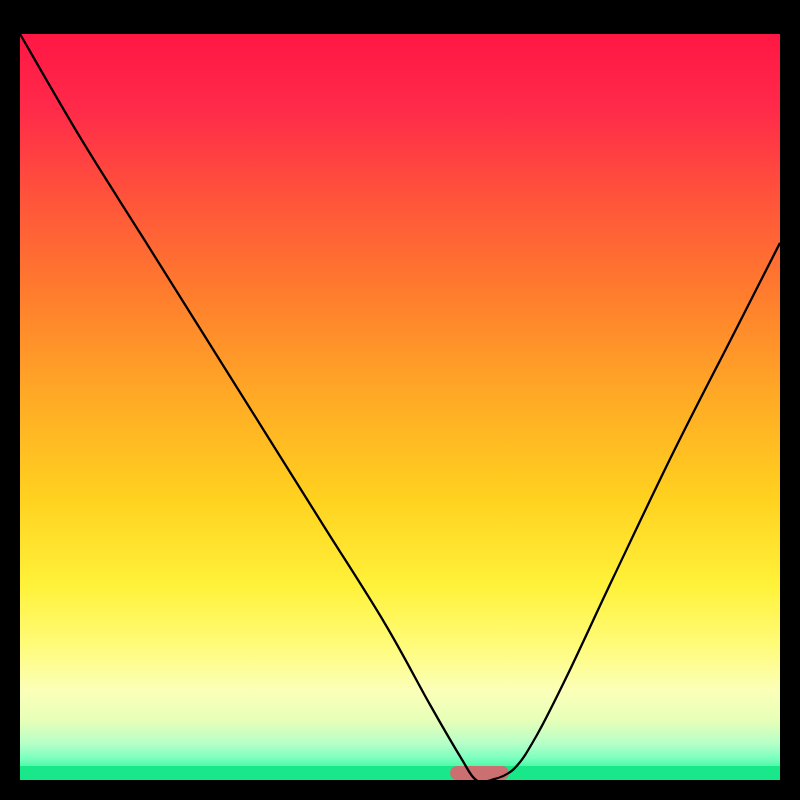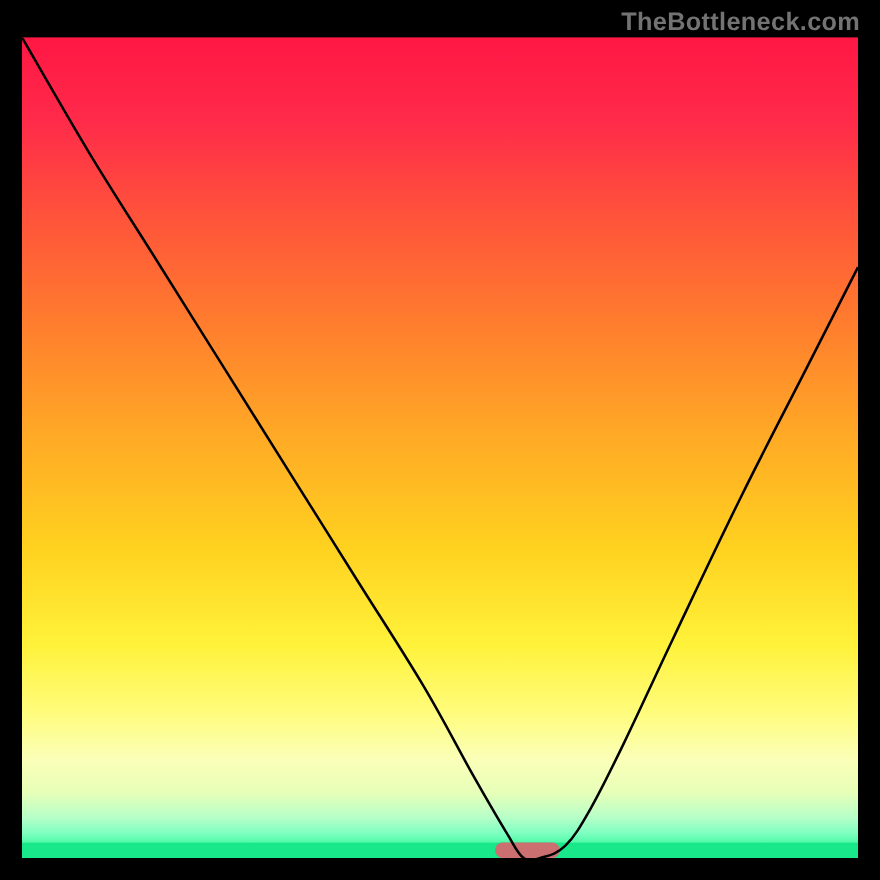--- a/index.html
+++ b/index.html
@@ -80,21 +80,20 @@
     font-weight: 600;
     color: #737373;
     letter-spacing: 0.3px;
   }
 </style>
 </head>
 <body>
 
 <div class="frame">
 
-  <div class="watermark">TheBottleneck.com</div>
 
   <div class="plot-area">
 
     <div class="gradient">
       <div class="base"></div>
       <div class="greenband"></div>
     </div>
 
     <div class="marker" id="optimal-marker" style="left: 430.16px; width: 59.28px; bottom: -0.286px; background: rgb(204, 111, 112);"></div>
 

